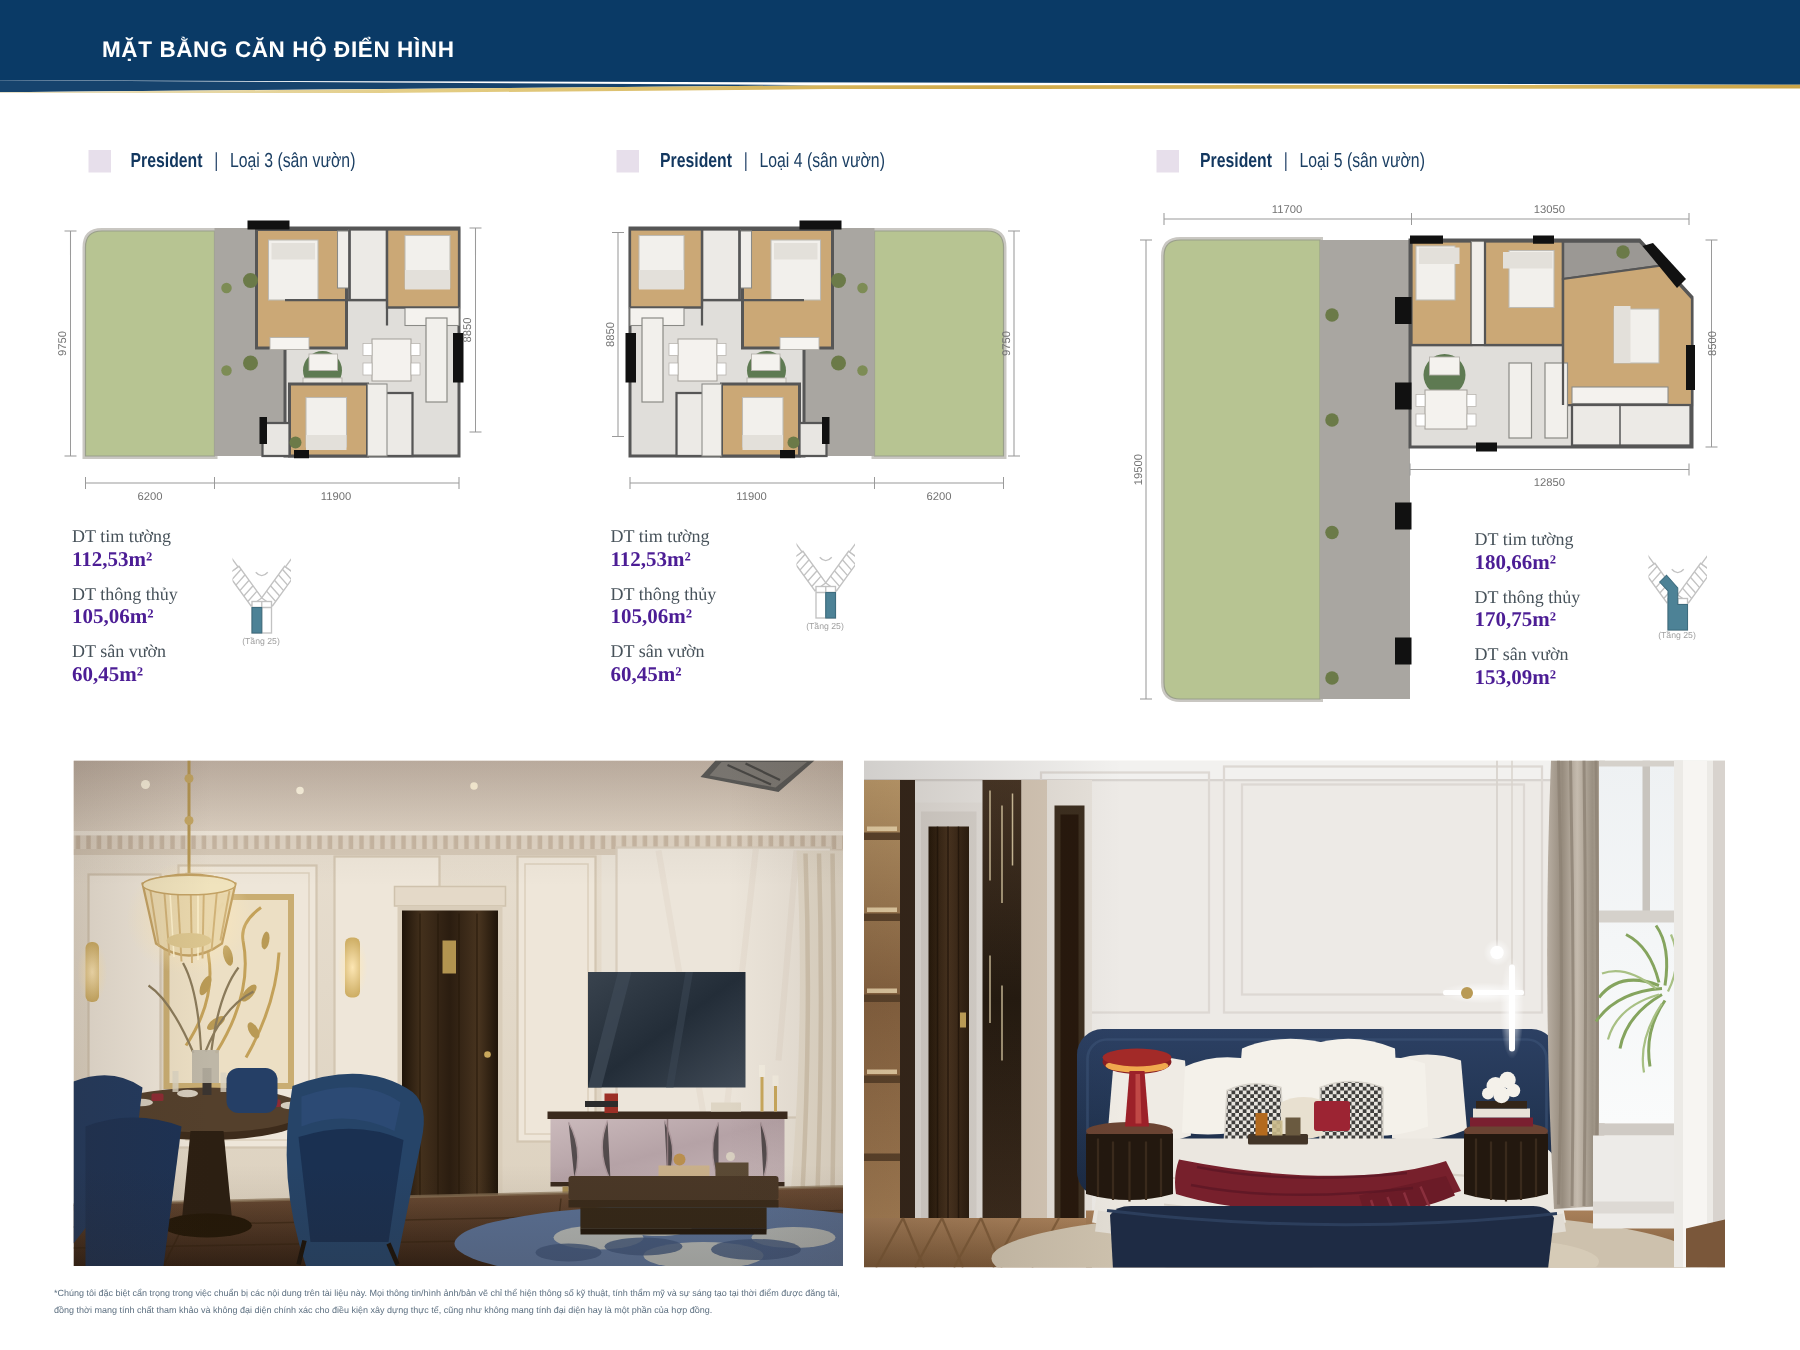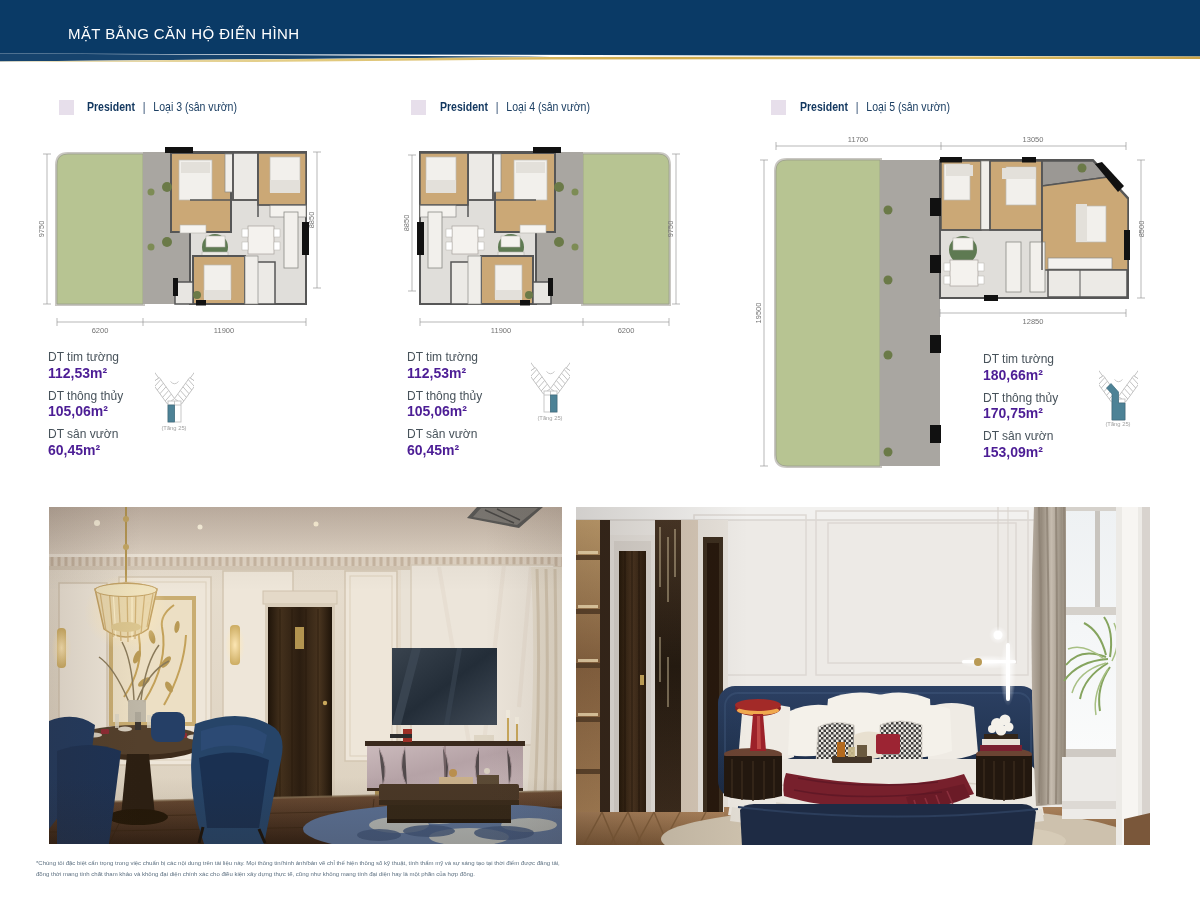--- a/index.html
+++ b/index.html
@@ -2,21 +2,21 @@
 <html><head>
 <meta charset="utf-8">
 <style>
 * { margin:0; padding:0; box-sizing:border-box; }
 body { width:1200px; height:900px; position:relative; background:#ffffff; font-family:"Liberation Sans", sans-serif; overflow:hidden; }
 .abs { position:absolute; }
 .lbl-sq { position:absolute; width:15px; height:15px; background:#e7dfeb; }
 .lbl-tx { position:absolute; font-size:13.5px; color:#1c3f63; white-space:nowrap; transform:scaleX(0.78); transform-origin:0 0; }
 .lbl-tx b { color:#12375f; font-weight:bold; }
 .lbl-sep { color:#2c4a6e; padding:0 10px; font-weight:400; }
-.dt { position:absolute; color:#3d4b57; } .dt .l:first-child { margin-top:0; }
+.dt { position:absolute; color:#3d4b57;font-family:Liberation Serif, serif; } .dt .l:first-child { margin-top:0; }
 .dt .l { font-size:12px; line-height:12px; margin-top:9px; color:#47525a; }
 .dt .v { font-size:14px; line-height:15px; font-weight:bold; color:#4c1d95; margin-top:2.5px; }
 .cap { position:absolute; font-size:5.8px; color:#a0a0a0; }
 .disc { position:absolute; left:36px; top:858px; width:900px; font-size:6px; line-height:10.5px; color:#5d7081; }
 </style>
 </head>
 <body>
 
 <svg class="abs" style="left:0;top:0" width="1200" height="62" viewBox="0 0 1200 62">
   <defs>
@@ -25,21 +25,21 @@
       <stop offset="0.25" stop-color="#e3cc82"></stop>
       <stop offset="0.55" stop-color="#cfa94a"></stop>
       <stop offset="0.8" stop-color="#dcbc62"></stop>
       <stop offset="1" stop-color="#caa347"></stop>
     </linearGradient>
   </defs>
   <polygon points="0,0 1200,0 1200,56.5 0,53.5" fill="#0a3a66"></polygon>
   <polygon points="0,53.5 550,56.8 0,61.5" fill="#16436d"></polygon>
   <path d="M0,61.5 L550,56.9 L1200,56.5 L1200,59 L552,59.4 L0,64.2 Z" fill="url(#goldln)"></path>
 </svg>
-<div class="abs" style="left:68px;top:25px;font-size:15px;font-weight:normal;color:#ffffff;letter-spacing:0.4px;">MẶT BẰNG CĂN HỘ ĐIỂN HÌNH</div>
+<div class="abs" style="left:68px;top:25px;font-size:15px;font-weight:bold;color:#ffffff;letter-spacing:0.4px;">MẶT BẰNG CĂN HỘ ĐIỂN HÌNH</div>
 
 <div class="lbl-sq" style="left:59px;top:100px;"></div>
 <div class="lbl-tx" style="left:87px;top:99px;"><b>President</b><span class="lbl-sep">|</span>Loại 3 (sân vườn)</div>
 <div class="lbl-sq" style="left:411px;top:100px;"></div>
 <div class="lbl-tx" style="left:440px;top:99px;"><b>President</b><span class="lbl-sep">|</span>Loại 4 (sân vườn)</div>
 <div class="lbl-sq" style="left:771px;top:100px;"></div>
 <div class="lbl-tx" style="left:800px;top:99px;"><b>President</b><span class="lbl-sep">|</span>Loại 5 (sân vườn)</div>
 
 <div class="dt" style="left:48px;top:351px;">
   <div class="l">DT tim tường</div>

